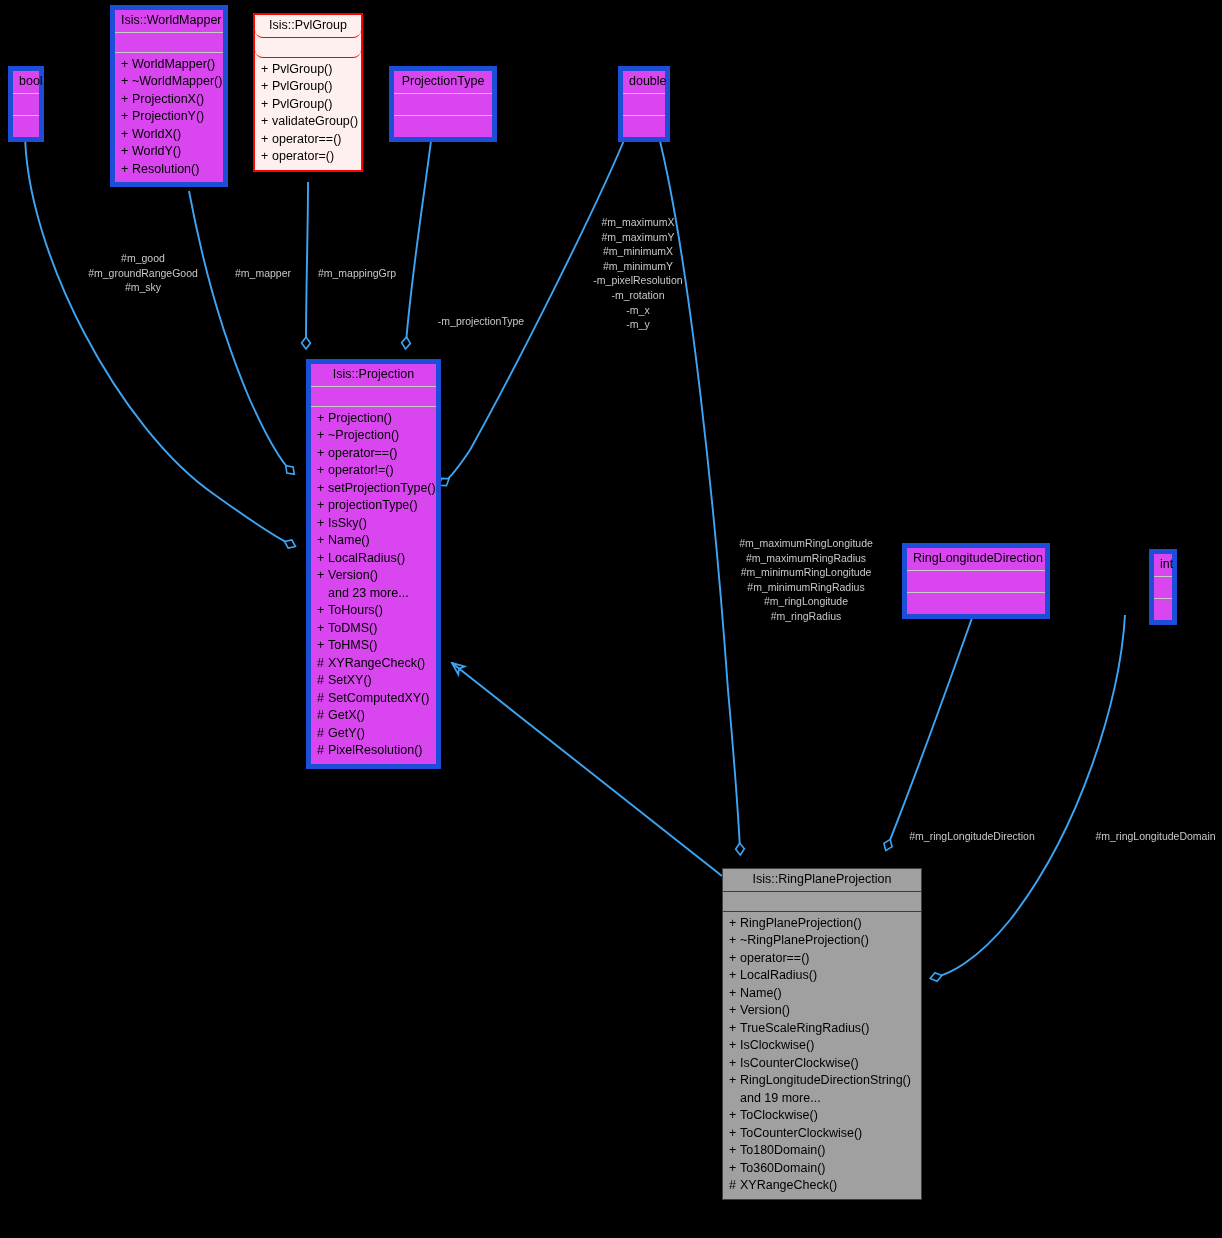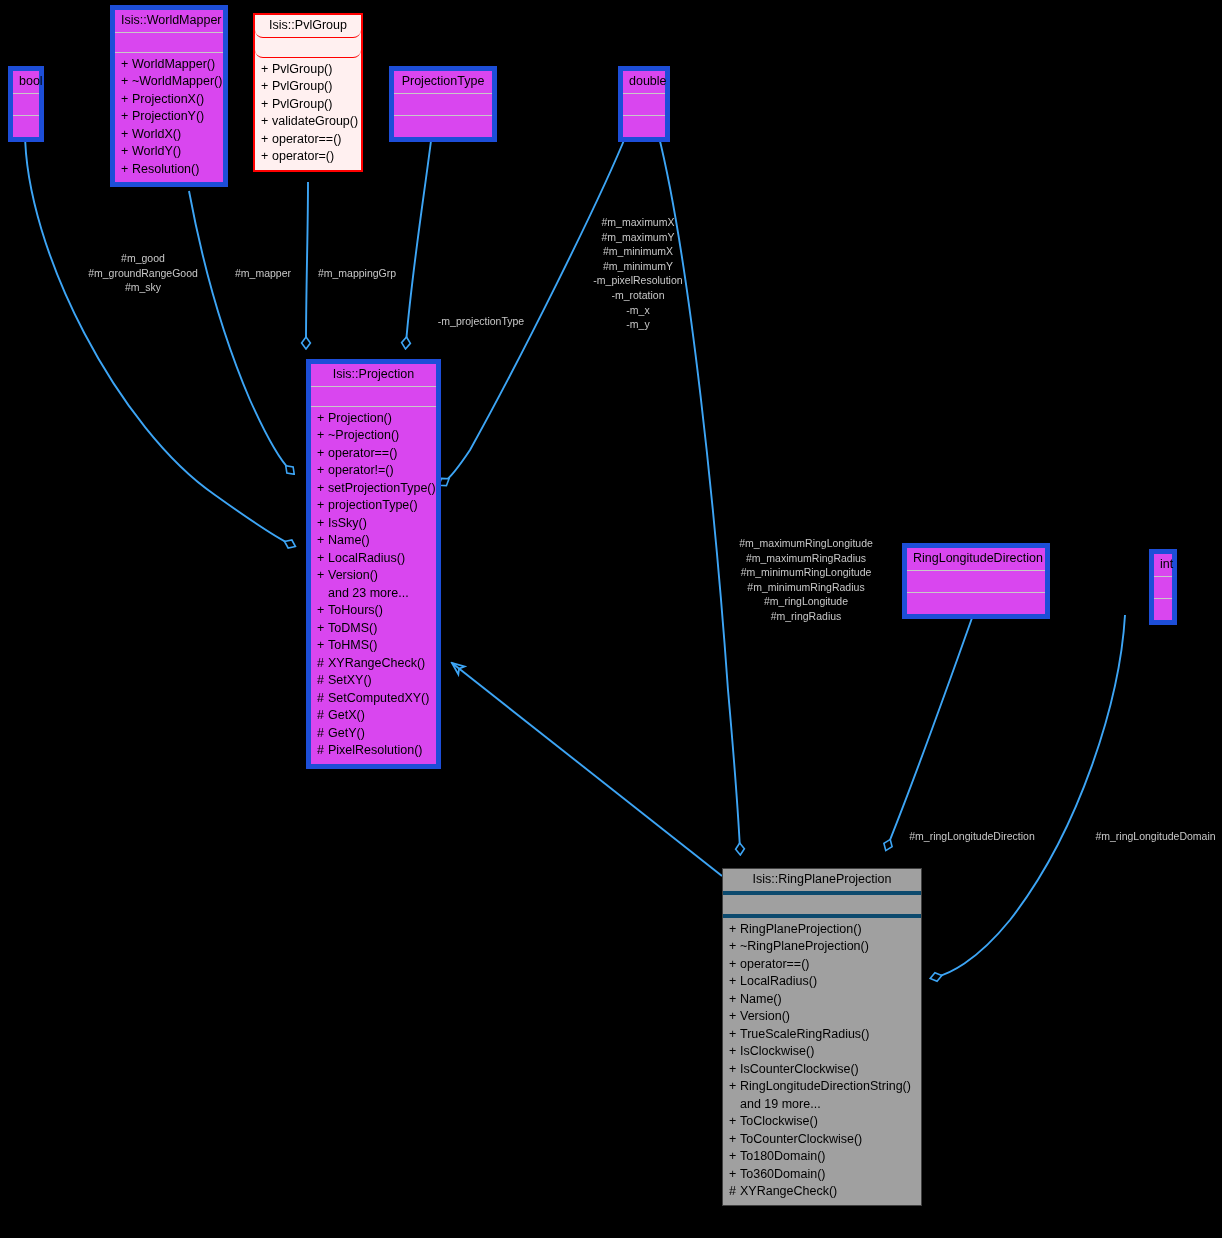--- a/index.html
+++ b/index.html
@@ -78,21 +78,21 @@
     border-radius: 8px;
   }
 
   
   .uml-node.current {
     background: #a0a0a0;
     border: 1px solid #404040;
   }
   .uml-node.current .n-title,
   .uml-node.current .n-attrs {
-    border-bottom: 4px solid #0c4a6e;
+    border-bottom: 1px solid #0c4a6e;
   }
 
   .edge-label {
     position: absolute;
     color: #c8c8c8;
     font-size: 10.5px;
     line-height: 14.6px;
     white-space: nowrap;
     text-align: center;
   }

